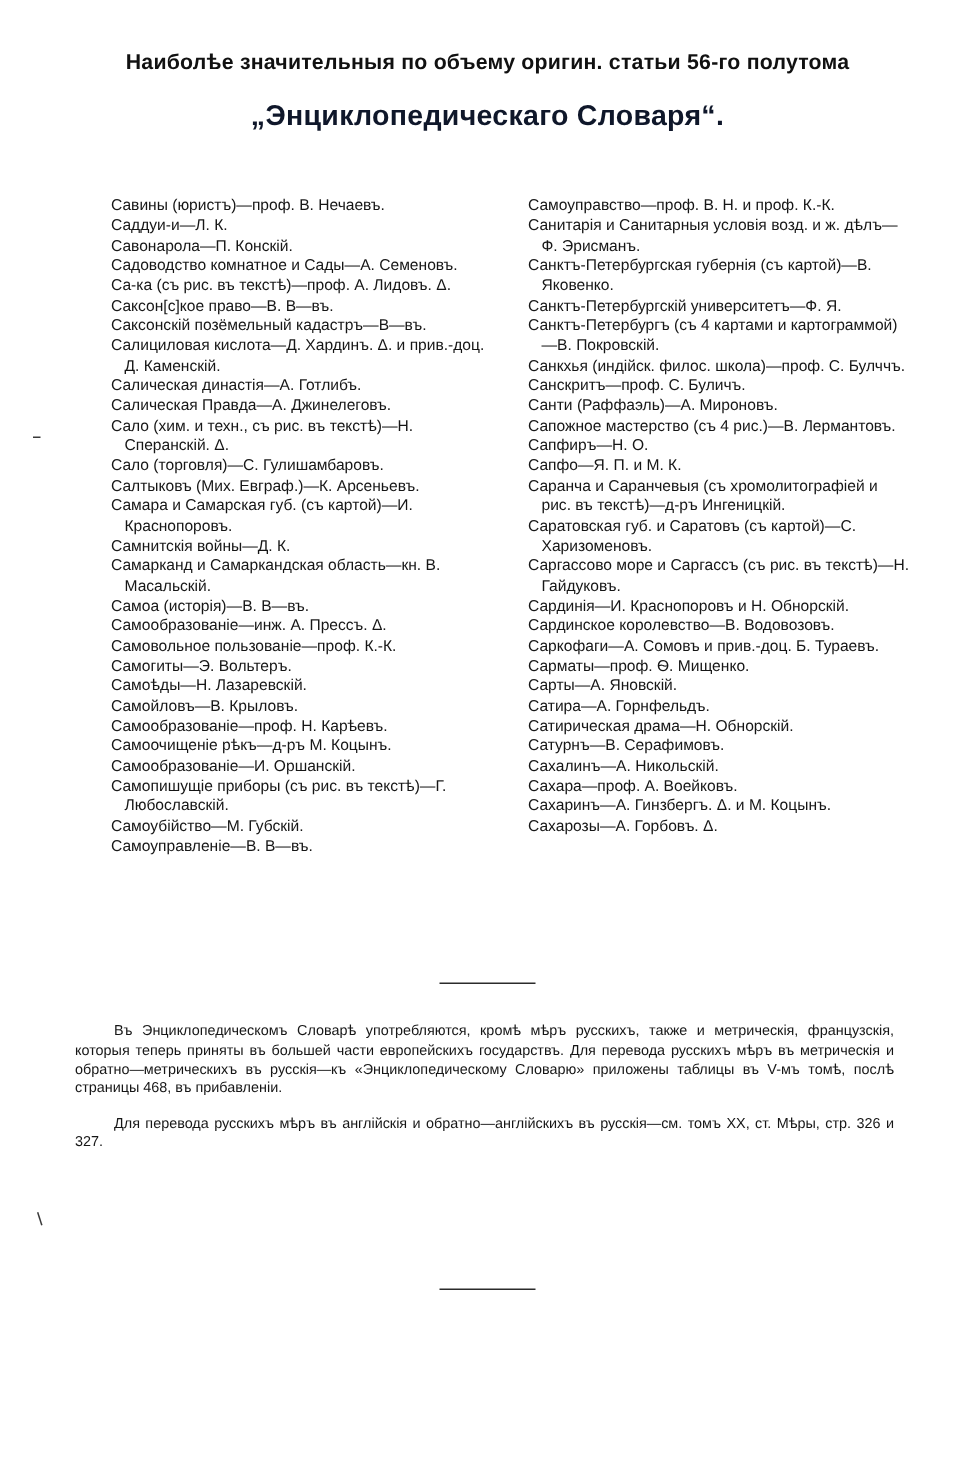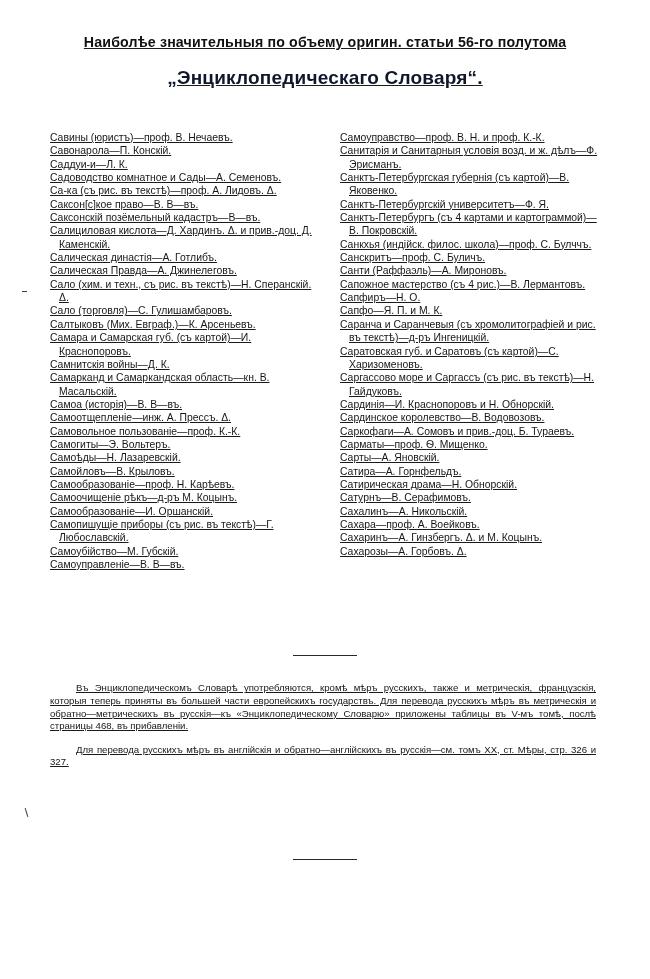--- a/index.html
+++ b/index.html
@@ -13,21 +13,20 @@
     font-family: "Liberation Serif", serif;
     color: #1a1a1a;
     position: relative;
     overflow: hidden;
   }
   .page {
     width: 650px;
     height: 979px;
     position: relative;
     box-sizing: border-box;
-    text-decoration: underline;
   }
   .title-block {
     padding-top: 34px;
     text-align: center;
   }
   .title-line1 {
     font-family: "Liberation Sans", sans-serif;
     font-weight: bold;
     font-size: 14.2px;
     letter-spacing: 0.15px;
@@ -38,21 +37,21 @@
     font-weight: bold;
     font-size: 19px;
     margin-top: 17px;
     color: #0f172a;
     letter-spacing: 0.2px;
   }
   .columns {
     margin-top: 42px;
     display: flex;
     flex-direction: row;
-    padding-left: 50px;
+    padding-left: 74px;
     padding-right: 44px;
     box-sizing: border-box;
   }
   .col {
     width: 50%;
     box-sizing: border-box;
   }
   .col.left { padding-right: 14px; }
   .col.right { padding-left: 12px; }
   .entry-wrap {
@@ -105,37 +104,37 @@
   <div class="tick tick-b"></div>
 
   <div class="title-block">
     <div class="title-line1">Наиболѣе значительныя по объему оригин. статьи 56-го полутома</div>
     <div class="title-line2">„Энциклопедическаго Словаря“.</div>
   </div>
 
   <div class="columns">
     <div class="col left">
       <div class="entry-wrap">Савины (юристъ)—проф. В. Нечаевъ.</div>
+      <div class="entry-wrap">Саддуи-и—Л. К.</div>
       <div class="entry-wrap">Савонарола—П. Конскій.</div>
-      <div class="entry-wrap">Саддуи-и—Л. К.</div>
       <div class="entry-wrap">Садоводство комнатное и Сады—А. Семеновъ.</div>
       <div class="entry-wrap">Са-ка (съ рис. въ текстѣ)—проф. А. Лидовъ. Δ.</div>
       <div class="entry-wrap">Саксон[с]кое право—В. В—въ.</div>
       <div class="entry-wrap">Саксонскій позёмельный кадастръ—В—въ.</div>
       <div class="entry-wrap">Салициловая кислота—Д. Хардинъ. Δ. и прив.-доц. Д. Каменскій.</div>
       <div class="entry-wrap">Салическая династія—А. Готлибъ.</div>
       <div class="entry-wrap">Салическая Правда—А. Джинелеговъ.</div>
       <div class="entry-wrap">Сало (хим. и техн., съ рис. въ текстѣ)—Н. Сперанскій. Δ.</div>
       <div class="entry-wrap">Сало (торговля)—С. Гулишамбаровъ.</div>
       <div class="entry-wrap">Салтыковъ (Мих. Евграф.)—К. Арсеньевъ.</div>
       <div class="entry-wrap">Самара и Самарская губ. (съ картой)—И. Краснопоровъ.</div>
       <div class="entry-wrap">Самнитскія войны—Д. К.</div>
       <div class="entry-wrap">Самарканд и Самаркандская область—кн. В. Масальскій.</div>
       <div class="entry-wrap">Самоа (исторія)—В. В—въ.</div>
-      <div class="entry-wrap">Самоотщепленіе—инж. А. Прессъ. Δ.</div>
+      <div class="entry-wrap">Самообразованіе—инж. А. Прессъ. Δ.</div>
       <div class="entry-wrap">Самовольное пользованіе—проф. К.-К.</div>
       <div class="entry-wrap">Самогиты—Э. Вольтеръ.</div>
       <div class="entry-wrap">Самоѣды—Н. Лазаревскій.</div>
       <div class="entry-wrap">Самойловъ—В. Крыловъ.</div>
       <div class="entry-wrap">Самообразованіе—проф. Н. Карѣевъ.</div>
       <div class="entry-wrap">Самоочищеніе рѣкъ—д-ръ М. Коцынъ.</div>
       <div class="entry-wrap">Самообразованіе—И. Оршанскій.</div>
       <div class="entry-wrap">Самопишущіе приборы (съ рис. въ текстѣ)—Г. Любославскій.</div>
       <div class="entry-wrap">Самоубійство—М. Губскій.</div>
       <div class="entry-wrap">Самоуправленіе—В. В—въ.</div>

